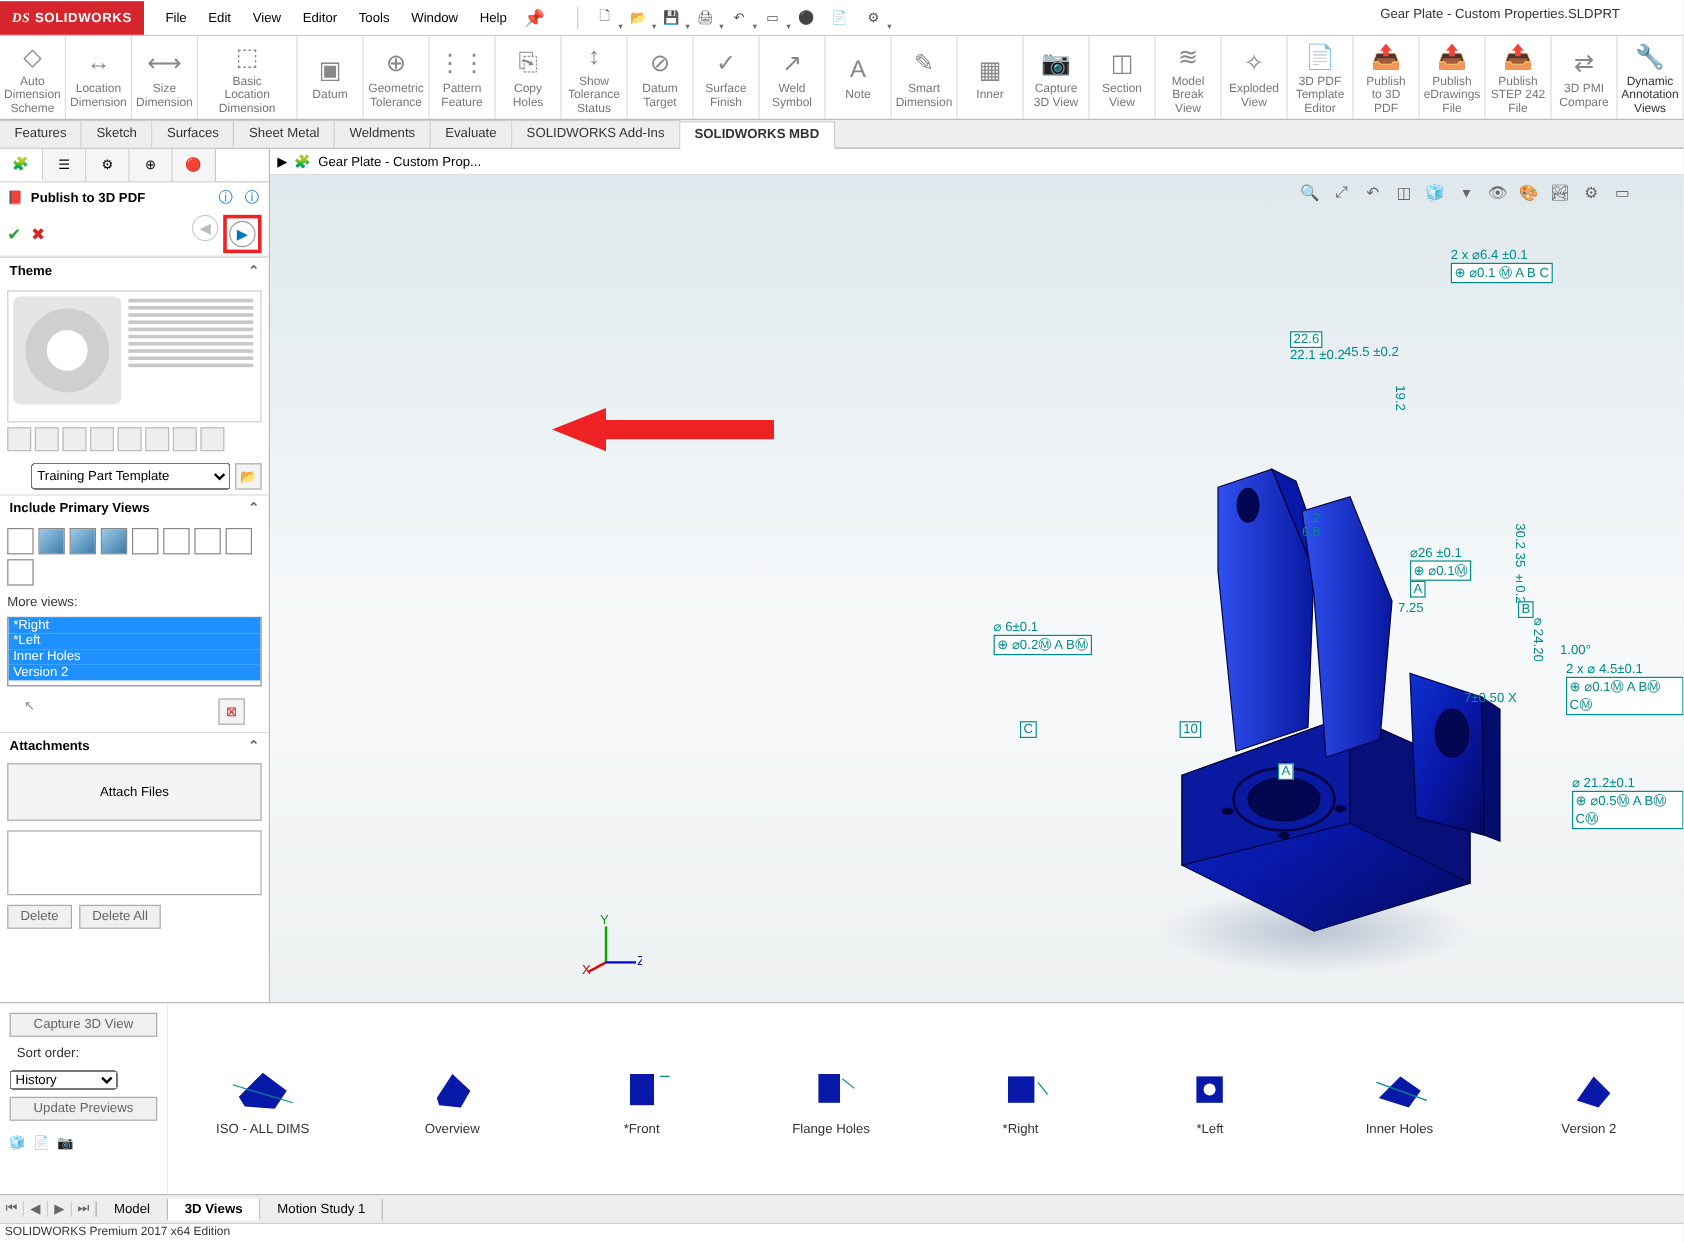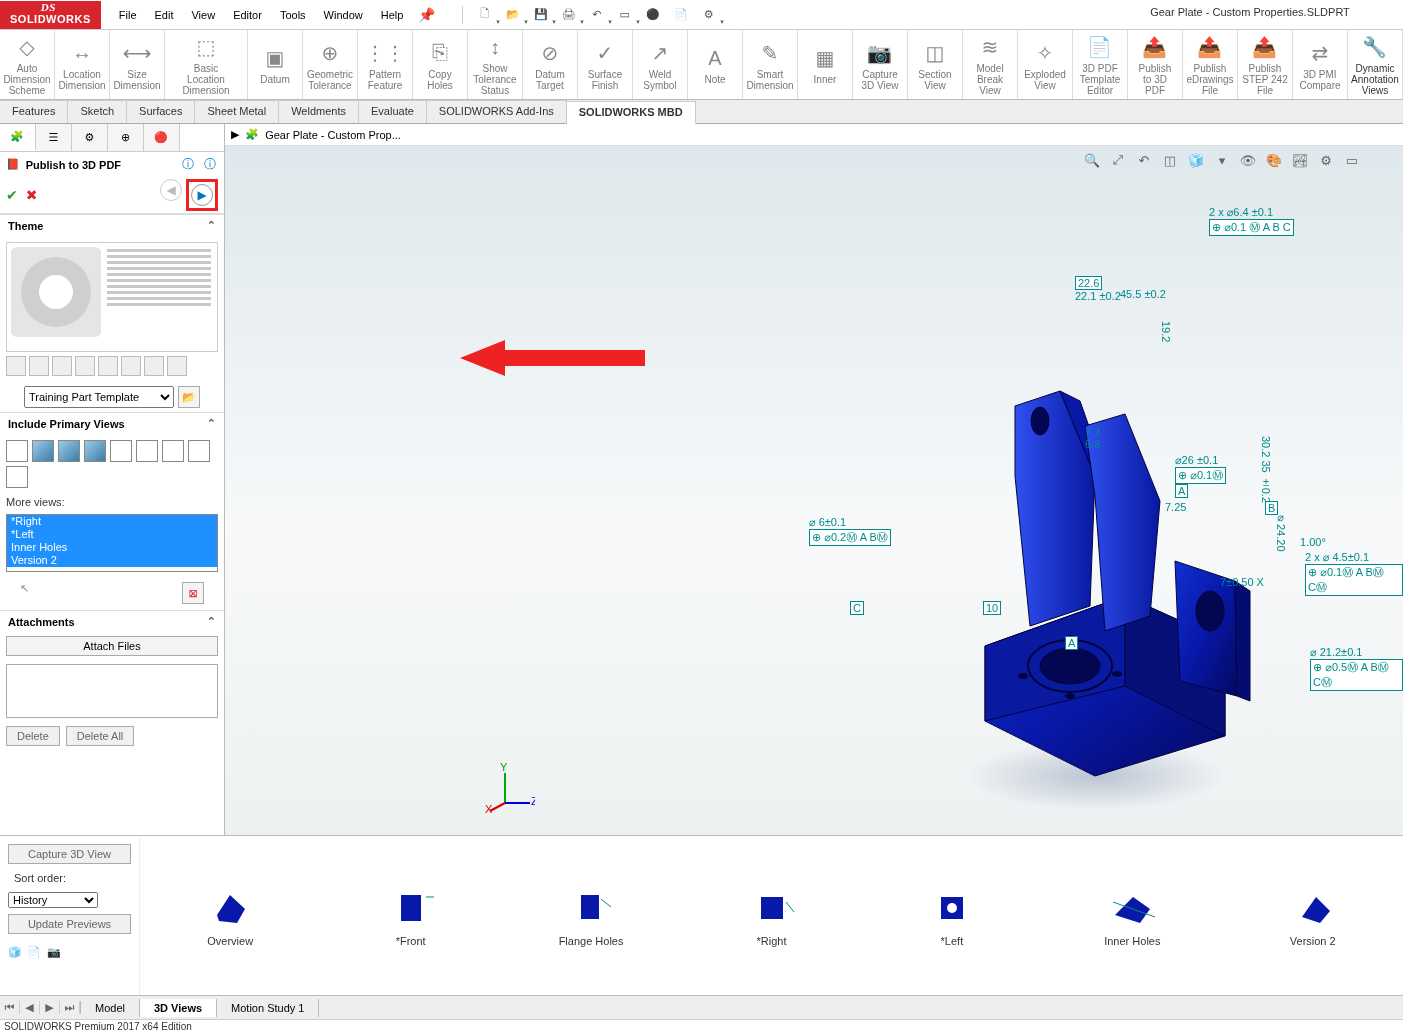--- a/index.html
+++ b/index.html
@@ -1,20 +1,20 @@
 <!DOCTYPE html>
 <html><head>
 <meta charset="utf-8">
 <style>
 * { margin: 0; padding: 0; box-sizing: border-box; font-family: "Segoe UI", Tahoma, sans-serif; font-size: 11px; }
 body { background: #f0f0f0; width: 1403px; height: 1035px; overflow: hidden; user-select: none; }
 
 
 .titlebar { height: 30px; background: #fff; display: flex; align-items: center; border-bottom: 1px solid #ccc; }
-.logo { background: #d7252d; color: #fff; padding: 0 10px; height: 28px; display: flex; align-items: center; font-weight: bold; font-size: 14px; letter-spacing: 0.5px; flex-direction: column; }
+.logo { background: #d7252d; color: #fff; padding: 0 10px; height: 28px; display: flex; align-items: center; font-weight: bold; font-size: 14px; letter-spacing: 0.5px; }
 .logo .ds { font-style: italic; margin-right: 4px; font-family: Georgia, serif; }
 .menubar { display: flex; margin-left: 18px; gap: 18px; }
 .menubar span { cursor: pointer; }
 .pin { color: #0079c1; margin-left: 15px; font-size: 14px; }
 .qat { display:flex; align-items:center; gap:4px; margin-left:20px; }
 .qat-item { width:24px; height:22px; display:flex; align-items:center; justify-content:center; color:#555; position:relative; }
 .qat-item.drop::after { content:"▾"; font-size:7px; position:absolute; right:-3px; bottom:0; color:#666; }
 .qat-sep { width:1px; height:18px; background:#ccc; margin:0 6px; }
 .doctitle { position: absolute; left: 50%; top:6px; transform: translateX(-50%); text-align: center; color: #333; width:400px; left: 1050px; transform:none; }
 
@@ -56,32 +56,32 @@
 
 .theme-preview { padding:6px; }
 .theme-preview .page { width:100%; height:110px; border:1px solid #ccc; background:#fff; display:flex; padding:4px; gap:4px; }
 .gear-thumb { width:90px; height:90px; background:#e5e5e5; border-radius:6px; position:relative; }
 .gear-thumb::before { content:""; position:absolute; inset:10px; border-radius:50%; background:#cfcfcf; }
 .gear-thumb::after { content:""; position:absolute; inset:28px; border-radius:50%; background:#fff; }
 .theme-lines { flex:1; display:flex; flex-direction:column; gap:3px; padding:2px; }
 .theme-lines div { height:3px; background:#c8c8c8; }
 .thumb-row { display:flex; gap:3px; margin-top:4px; }
 .thumb-row .t { width:20px; height:20px; border:1px solid #bbb; background:#eee; }
-.template-row { display:flex; padding:4px 24px; gap:4px; }
+.template-row { display:flex; padding:4px 6px; gap:4px;margin-left:20px; }
 .template-row select { flex:1; height:22px; }
 .btn-icon { width:22px; height:22px; border:1px solid #aaa; background:#f4f4f4; display:flex; align-items:center; justify-content:center; }
 
 .view-cubes { display:flex; flex-wrap:wrap; gap:4px; padding:6px; }
 .cube { width:22px; height:22px; border:1px solid #888; background:linear-gradient(135deg,#9ecbe8,#3a7ca8); }
 .cube.wire { background:#fff; }
 
 .moreviews-list { margin:4px 6px; border:1px solid #888; background:#fff; height:58px; overflow:hidden; }
 .moreviews-list div { background:#1e90ff; color:#fff; padding:0 4px; font-size:11px; line-height:13px; }
 
-.attach-btn { margin:4px 6px; padding:3px 10px; border:1px solid #aaa; background:#f4f4f4; }
+.attach-btn { margin:4px 6px; padding:17px 10px; border:1px solid #aaa; background:#f4f4f4; }
 .attach-box { margin:4px 6px; height:54px; border:1px solid #aaa; background:#fff; }
 .del-row { display:flex; gap:6px; padding:4px 6px; }
 .smallbtn { padding:3px 10px; border:1px solid #aaa; background:#f0f0f0; color:#666; }
 
 
 .bcwrap { height:22px; background:#fff; display:flex; align-items:center; padding:0 6px; gap:6px; border-bottom:1px solid #ddd; }
 .viewport { flex:1; background:linear-gradient(#dfe8ec 0%, #f7f9fa 55%, #eef1f2 100%); position:relative; overflow:hidden; }
 
 
 .hud { position:absolute; top:4px; right:40px; display:flex; gap:4px; align-items:center; }
@@ -464,21 +464,21 @@
 
       <div class="dimcall" style="left:960px; top:60px;margin-left:24px;">
         <span>2 x ⌀6.4 ±0.1</span><br><span class="box">⊕ ⌀0.1 Ⓜ  A  B  C</span>
       </div>
       <div class="dimcall" style="left:850px; top:130px;">
         <span class="box">22.6</span><br><span>22.1 ±0.2</span>
       </div>
       <div class="dimcall" style="left:895px; top:142px;"><span>45.5 ±0.2</span></div>
       <div class="dimcall" style="left:935px; top:175px; writing-mode:vertical-rl;"><span>19.2</span></div>
       <div class="dimcall" style="left:860px; top:280px;"><span>7.2</span><br><span>6.8</span></div>
-      <div class="dimcall" style="left:584px; top:370px;">
+      <div class="dimcall" style="left:603px; top:370px;">
         <span>⌀ 6±0.1</span><br><span class="box">⊕ ⌀0.2Ⓜ  A  BⓂ</span>
       </div>
       <div class="dimcall" style="left:950px; top:308px;">
         <span>⌀26 ±0.1</span><br><span class="box">⊕ ⌀0.1Ⓜ</span><br><span class="box">A</span>
       </div>
       <div class="dimcall" style="left:1035px; top:290px; writing-mode:vertical-rl;"><span>30.2  35 ±0.2</span></div>
       <div class="dimcall" style="left:940px; top:355px;"><span>7.25</span></div>
       <div class="dimcall" style="left:1050px; top:365px; writing-mode:vertical-rl;"><span>⌀24.20</span></div>
       <div class="dimcall" style="left:1075px; top:390px;"><span>1.00°</span></div>
       <div class="dimcall" style="left:1080px; top:405px;">
@@ -512,20 +512,29 @@
     <button class="smallbtn">Capture 3D View</button>
     <div class="label-plain">Sort order:</div>
     <select style="width:90px"><option>History</option></select>
     <button class="smallbtn">Update Previews</button>
     <div style="display:flex; gap:6px; margin-top:6px;">
       <span>🧊</span>
       <span>📄</span>
       <span>📷</span>
     </div>
   </div>
+  <div class="cap-item">
+      <div class="cap-thumb">
+        <svg width="60" height="45">
+          <path d="M10 30 L30 10 L50 25 L40 40 L15 38 Z" fill="#0818a8"></path>
+          <line x1="5" y1="20" x2="55" y2="35" stroke="#008b8b"></line>
+        </svg>
+      </div>
+      <div class="cap-label">ISO - ALL DIMS</div>
+    </div>
   <div class="cap-item">
       <div class="cap-thumb">
         <svg width="50" height="40">
           <path d="M12 28 L25 8 L40 22 L32 36 L14 34 Z" fill="#0818a8"></path>
         </svg>
       </div>
       <div class="cap-label">Overview</div>
     </div>
   <div class="cap-item">
       <div class="cap-thumb">

